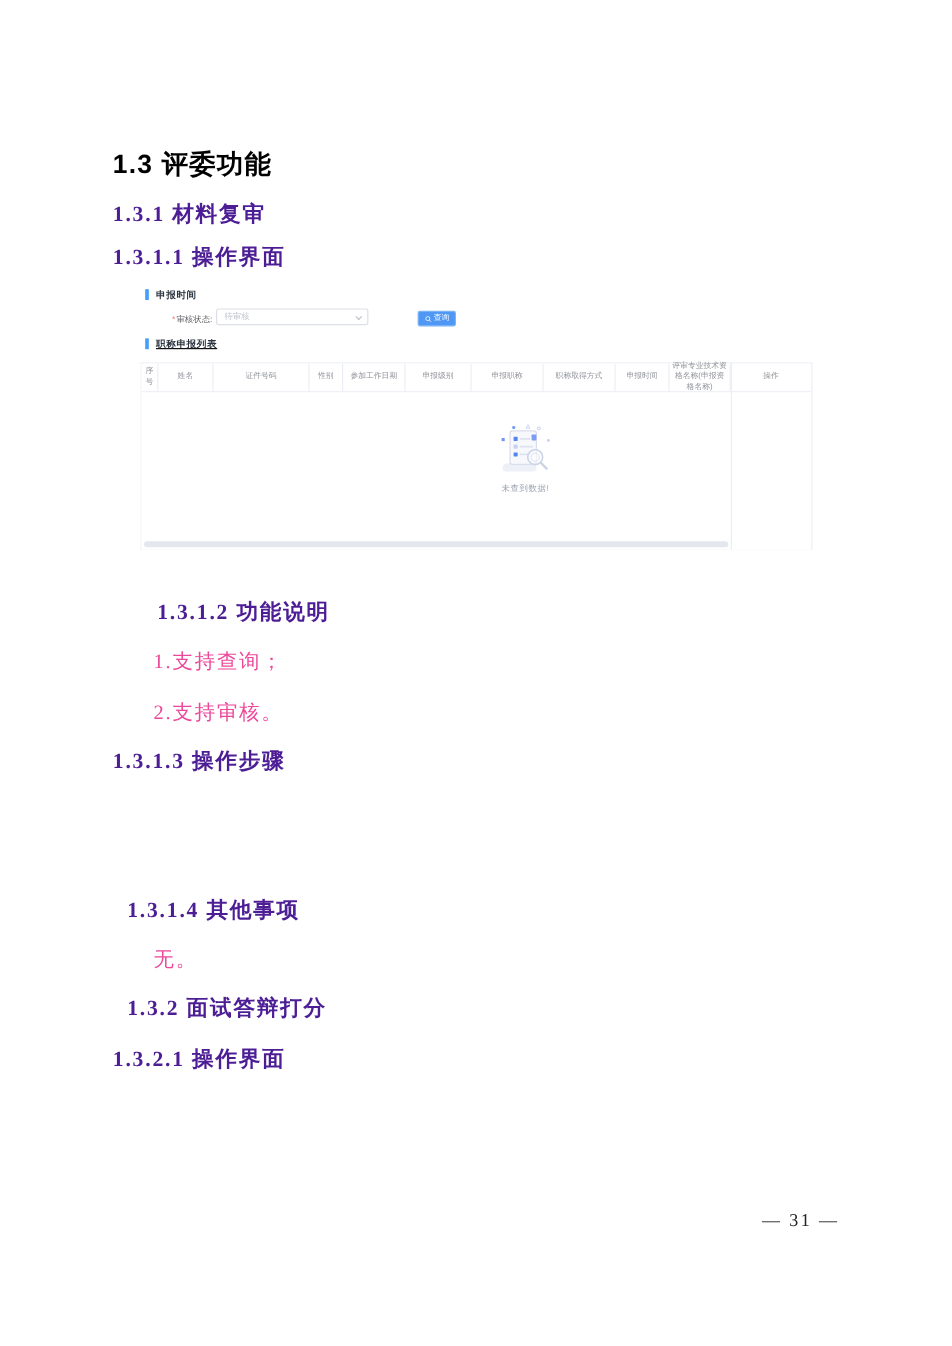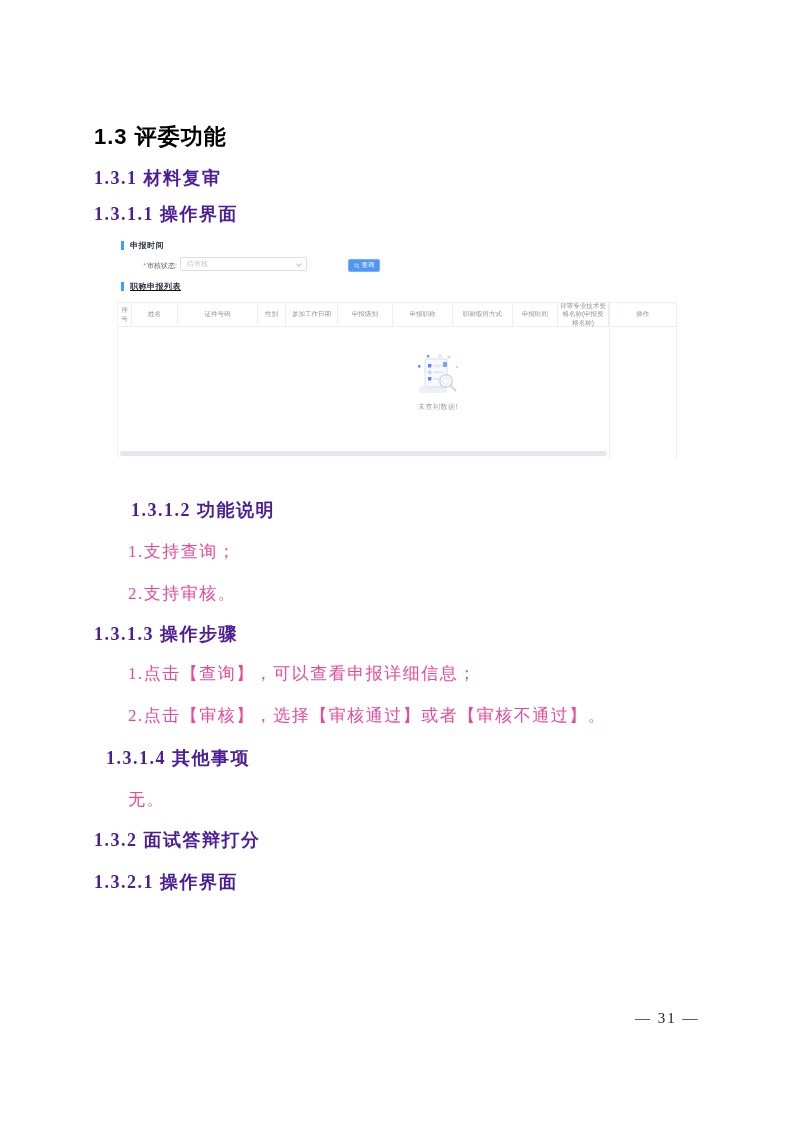--- a/index.html
+++ b/index.html
@@ -218,27 +218,25 @@
   </div>
 
   <div class="abs h-serif" style="left:94px; top:498px;margin-left:37px;">1.3.1.2 功能说明</div>
 
   <div class="abs body-text" style="left:128px; top:540px;">1.支持查询；</div>
 
   <div class="abs body-text" style="left:128px; top:582px;">2.支持审核。</div>
 
   <div class="abs h-serif" style="left:94px; top:622px;text-align:right;">1.3.1.3 操作步骤</div>
 
-  <div class="abs body-text" style="left:128px; top:662px;">1.点击【查询】，可以查看申报详细信息；</div>
-
-  <div class="abs body-text" style="left:128px; top:704px;">2.点击【审核】，选择【审核通过】或者【审核不通过】。</div>
+
 
   <div class="abs h-serif" style="left:94px; top:746px;margin-left:12px;">1.3.1.4 其他事项</div>
 
   <div class="abs body-text" style="left:128px; top:788px;">无。</div>
 
-  <div class="abs h-serif" style="left:94px; top:828px;">1.3.2 面试答辩打分</div>
+  <div class="abs h-serif" style="left:106px; top:828px;">1.3.2 面试答辩打分</div>
 
   <div class="abs h-serif" style="left:94px; top:870px;">1.3.2.1 操作界面</div>
 
   <div class="abs page-num" style="left:635px; top:1010px;">— 31 —</div>
 
 </div>
 
 </body></html>

